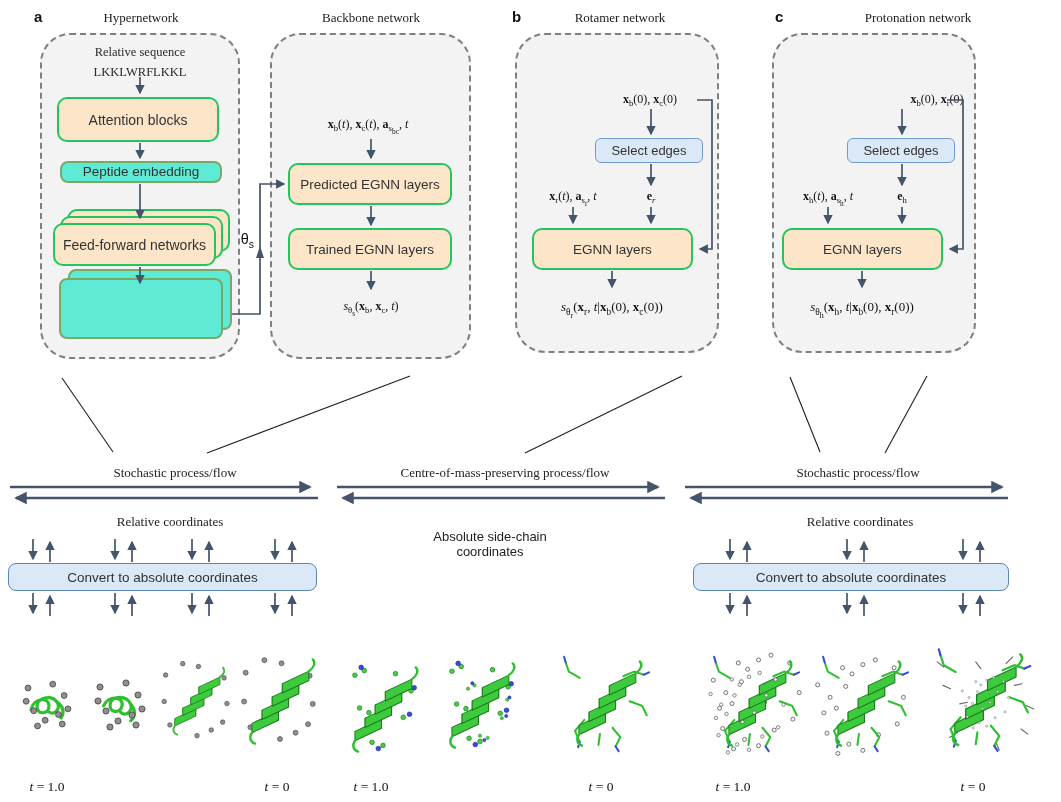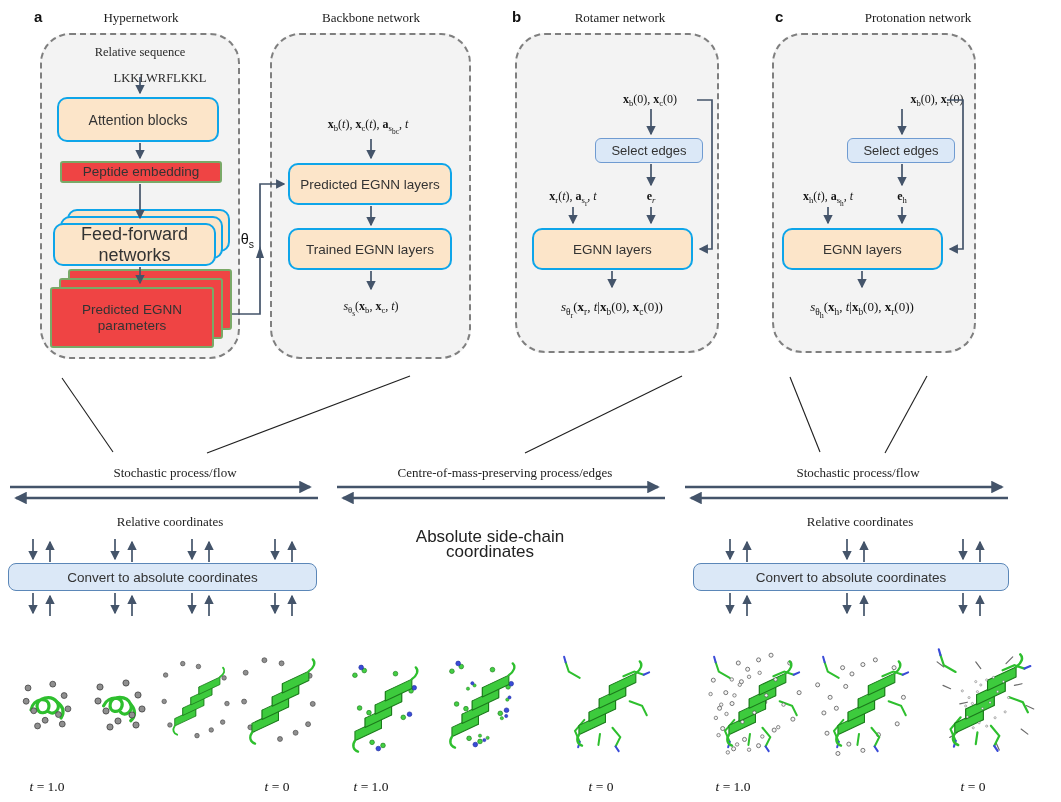--- a/index.html
+++ b/index.html
@@ -4,37 +4,37 @@
 <style>
   html,body{margin:0;padding:0;background:#ffffff;}
   #canvas{position:relative;width:1061px;height:802px;background:#ffffff;
           font-family:"Liberation Sans",sans-serif;color:#1b1b1b;overflow:hidden;}
   .abs{position:absolute;}
   .ctr{transform:translateX(-50%);white-space:nowrap;font-family:Liberation Serif, serif;}
   .panel{position:absolute;background:#f3f3f3;border:2px dashed #7f7f7f;border-radius:30px;box-sizing:border-box;}
   .letter{position:absolute;font-weight:700;font-size:15px;color:#111;}
   .ptitle{position:absolute;font-size:13px;color:#1c1c1c;}
   .small{font-size:12.5px;color:#2a2a2a;}
-  .obox{position:absolute;background:#fce5c9;border:2px solid #0ea5e9;border-radius:10px;
+  .obox{position:absolute;background:#fce5c9;border:2px solid #22c55e;border-radius:10px;
         display:flex;align-items:center;justify-content:center;font-size:14px;color:#333;
         text-align:center;box-sizing:border-box;}
-  .gbox{position:absolute;background:#ef4444;border:2px solid #7aa967;border-radius:3px;
+  .gbox{position:absolute;background:#5eead4;border:2px solid #7aa967;border-radius:8px;
         display:flex;align-items:center;justify-content:center;font-size:13.5px;color:#333;
         text-align:center;box-sizing:border-box;line-height:1.15;}
   .bbox{position:absolute;background:#dbe8f7;border:1.5px solid #6f9bd1;border-radius:6px;
         display:flex;align-items:center;justify-content:center;font-size:13px;color:#333;
         box-sizing:border-box;}
   .cvt{border-radius:8px;border-color:#5b87b8;font-size:13.5px;}
   .math{position:absolute;font-size:12px;color:#111;}
   .math b{font-weight:700;}
   sub{font-size:0.72em;line-height:0;}
   sub sub{font-size:0.85em;}
   .plabel{position:absolute;font-size:13px;color:#222;margin-left:13px;}
   .tlabel{position:absolute;font-size:13.5px;color:#111;}
-  .wraplbl{position:absolute;font-size:17px;color:#222;text-align:center;line-height:15px;}
+  .wraplbl{position:absolute;font-size:13px;color:#222;text-align:center;line-height:15px;}
   #overlay{position:absolute;left:0;top:0;pointer-events:none;}
 </style>
 </head>
 <body>
 
 <div id="canvas">
 
   <div class="panel" style="left:40px;top:33px;width:200px;height:326px;"></div>
   <div class="panel" style="left:270px;top:33px;width:201px;height:326px;"></div>
   <div class="panel" style="left:515px;top:33px;width:204px;height:320px;"></div>
@@ -42,29 +42,28 @@
 
   <div class="letter" style="left:34px;top:8px;">a</div>
   <div class="letter" style="left:512px;top:8px;">b</div>
   <div class="letter" style="left:775px;top:8px;">c</div>
   <div class="ptitle ctr" style="left:141px;top:10px;">Hypernetwork</div>
   <div class="ptitle ctr" style="left:371px;top:10px;">Backbone network</div>
   <div class="ptitle ctr" style="left:620px;top:10px;">Rotamer network</div>
   <div class="ptitle ctr" style="left:906px;top:10px;margin-left:12px;">Protonation network</div>
 
   <div class="abs ctr small" style="left:140px;top:45px;">Relative sequence</div>
-  <div class="abs ctr small" style="left:140px;top:71px;margin-left:20px;">LKKLWRFLKKL</div>
+  <div class="abs ctr small" style="left:140px;top:65px;">LKKLWRFLKKL</div>
   <div class="obox" style="left:57px;top:97px;width:162px;height:45px;">Attention blocks</div>
   <div class="gbox" style="left:60px;top:161px;width:162px;height:22px;">Peptide embedding</div>
   <div class="obox" style="left:67px;top:209px;width:163px;height:43px;"></div>
   <div class="obox" style="left:60px;top:216px;width:163px;height:43px;"></div>
-  <div class="obox" style="left:53px;top:223px;width:163px;height:43px;font-size:18px;">Feed-forward networks</div>
+  <div class="obox" style="left:53px;top:223px;width:163px;height:43px;font-size:14px;">Feed-forward networks</div>
   <div class="gbox" style="left:68px;top:269px;width:164px;height:61px;"></div>
   <div class="gbox" style="left:59px;top:278px;width:164px;height:61px;"></div>
-  <div class="gbox" style="left:50px;top:287px;width:164px;height:61px;padding:0 28px;">Predicted EGNN parameters</div>
   <div class="math" style="left:232px;top:231px;width:22px;text-align:right;font-size:14.5px;">θ<sub>s</sub></div>
 
   <div class="math ctr" style="left:368px;top:117px;"><b>x</b><sub>b</sub>(<i>t</i>), <b>x</b><sub>c</sub>(<i>t</i>), <b>a</b><sub>s<sub>bc</sub></sub>, <i>t</i></div>
   <div class="obox" style="left:288px;top:163px;width:164px;height:42px;font-size:13.5px;">Predicted EGNN layers</div>
   <div class="obox" style="left:288px;top:228px;width:164px;height:42px;font-size:13.5px;">Trained EGNN layers</div>
   <div class="math ctr" style="left:371px;top:299px;"><i>s</i><sub>θ<sub>s</sub></sub>(<b>x</b><sub>b</sub>, <b>x</b><sub>c</sub>, <i>t</i>)</div>
 
   <div class="math ctr" style="left:650px;top:92px;"><b>x</b><sub>b</sub>(0), <b>x</b><sub>c</sub>(0)</div>
   <div class="bbox" style="left:595px;top:138px;width:108px;height:25px;">Select edges</div>
   <div class="math ctr" style="left:573px;top:189px;"><b>x</b><sub>r</sub>(<i>t</i>), <b>a</b><sub>s<sub>r</sub></sub>, <i>t</i></div>
@@ -73,21 +72,21 @@
   <div class="math ctr" style="left:612px;top:299px;font-size:13px;"><i>s</i><sub>θ<sub>r</sub></sub>(<b>x</b><sub>r</sub>, <i>t</i>|<b>x</b><sub>b</sub>(0), <b>x</b><sub>c</sub>(0))</div>
 
   <div class="math ctr" style="left:902px;top:92px;margin-left:35px;"><b>x</b><sub>b</sub>(0), <b>x</b><sub>r</sub>(0)</div>
   <div class="bbox" style="left:847px;top:138px;width:108px;height:25px;">Select edges</div>
   <div class="math ctr" style="left:828px;top:189px;"><b>x</b><sub>h</sub>(<i>t</i>), <b>a</b><sub>s<sub>h</sub></sub>, <i>t</i></div>
   <div class="math ctr" style="left:902px;top:189px;"><b>e</b><sub>h</sub></div>
   <div class="obox" style="left:782px;top:228px;width:161px;height:42px;font-size:13.5px;">EGNN layers</div>
   <div class="math ctr" style="left:862px;top:299px;font-size:13px;"><i>s</i><sub>θ<sub>h</sub></sub>(<b>x</b><sub>h</sub>, <i>t</i>|<b>x</b><sub>b</sub>(0), <b>x</b><sub>r</sub>(0))</div>
 
   <div class="plabel ctr" style="left:162px;top:465px;">Stochastic process/flow</div>
-  <div class="plabel ctr" style="left:492px;top:465px;">Centre-of-mass-preserving process/edges</div>
+  <div class="plabel ctr" style="left:492px;top:465px;">Centre-of-mass-preserving process/flow</div>
   <div class="plabel ctr" style="left:845px;top:465px;">Stochastic process/flow</div>
 
   <div class="plabel ctr" style="left:157px;top:514px;">Relative coordinates</div>
   <div class="plabel ctr" style="left:847px;top:514px;">Relative coordinates</div>
   <div class="wraplbl" style="left:490px;top:529px;width:150px;transform:translateX(-50%);">Absolute side-chain coordinates</div>
   <div class="bbox cvt" style="left:8px;top:563px;width:309px;height:28px;">Convert to absolute coordinates</div>
   <div class="bbox cvt" style="left:693px;top:563px;width:316px;height:28px;">Convert to absolute coordinates</div>
 
   <div class="tlabel ctr" style="left:47px;top:779px;"><i>t</i> = 1.0</div>
   <div class="tlabel ctr" style="left:277px;top:779px;"><i>t</i> = 0</div>

